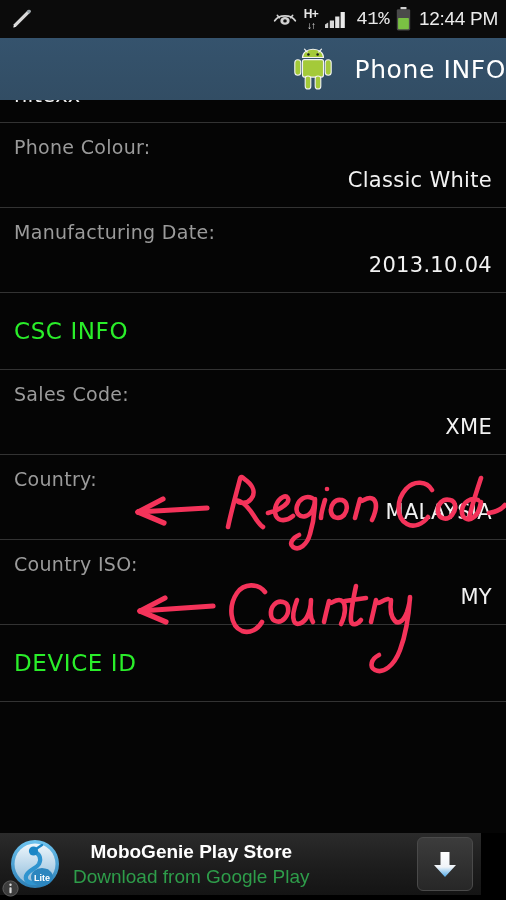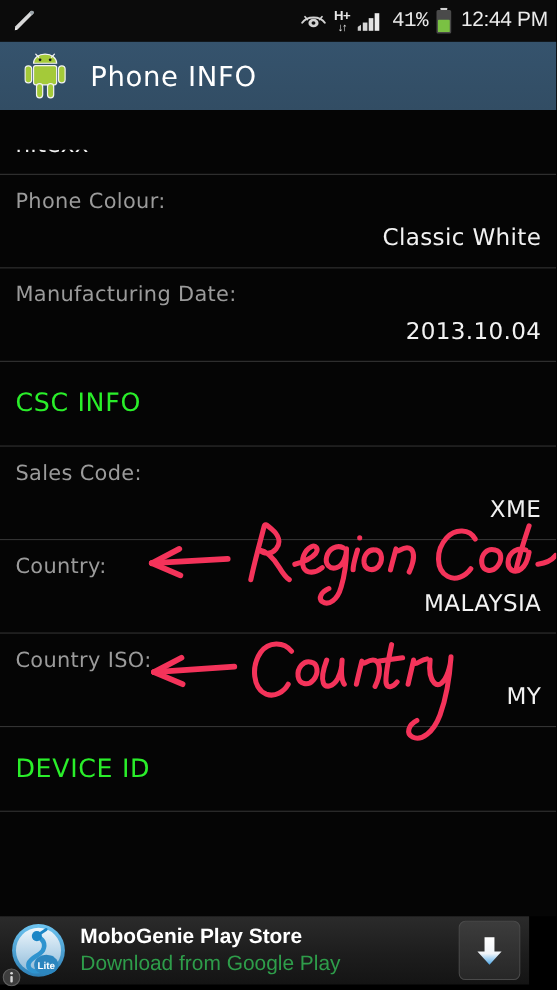--- a/index.html
+++ b/index.html
@@ -76,38 +76,38 @@
     top: 38px; left: 0;
     width: 506px;
     height: 62px;
     background: #34506a;
     background: linear-gradient(180deg, #35536d 0%, #324d64 100%);
     display: flex;
     align-items: center;
     padding-left: 22px;
     box-sizing: border-box;
     z-index: 5;
+    justify-content: flex-end;
   }
   .android-icon { width: 38px; height: 42px; display: block; }
   #app-title {
     color: #ffffff;
     font-size: 25px;
     margin-left: 22px;
     font-family: "DejaVu Sans", sans-serif;
     letter-spacing: 0.6px;
   }
 
   
   #list {
     position: absolute;
     top: 100px; left: 0;
     width: 506px;
     height: 733px;
     overflow: hidden;
-    margin-top: 36px;
   }
   
   .row {
     position: relative;
     box-sizing: border-box;
     padding: 0 14px;
     border-bottom: 1px solid #333333;
   }
   .row-clip {
     height: 23px;
@@ -184,20 +184,21 @@
     align-items: center;
     box-sizing: border-box;
     padding: 0 8px 0 9px;
   }
   .ad-logo { width: 52px; height: 52px; display: block; flex: 0 0 auto; }
   .ad-text {
     margin-left: 12px;
     display: flex;
     flex-direction: column;
     justify-content: center;
+    text-align: center;
   }
   .ad-title {
     color: #ffffff;
     font-size: 19px;
     font-family: "Liberation Sans", sans-serif;
     font-weight: bold;
     line-height: 1.25;
   }
   .ad-sub {
     color: #2e9d4a;

